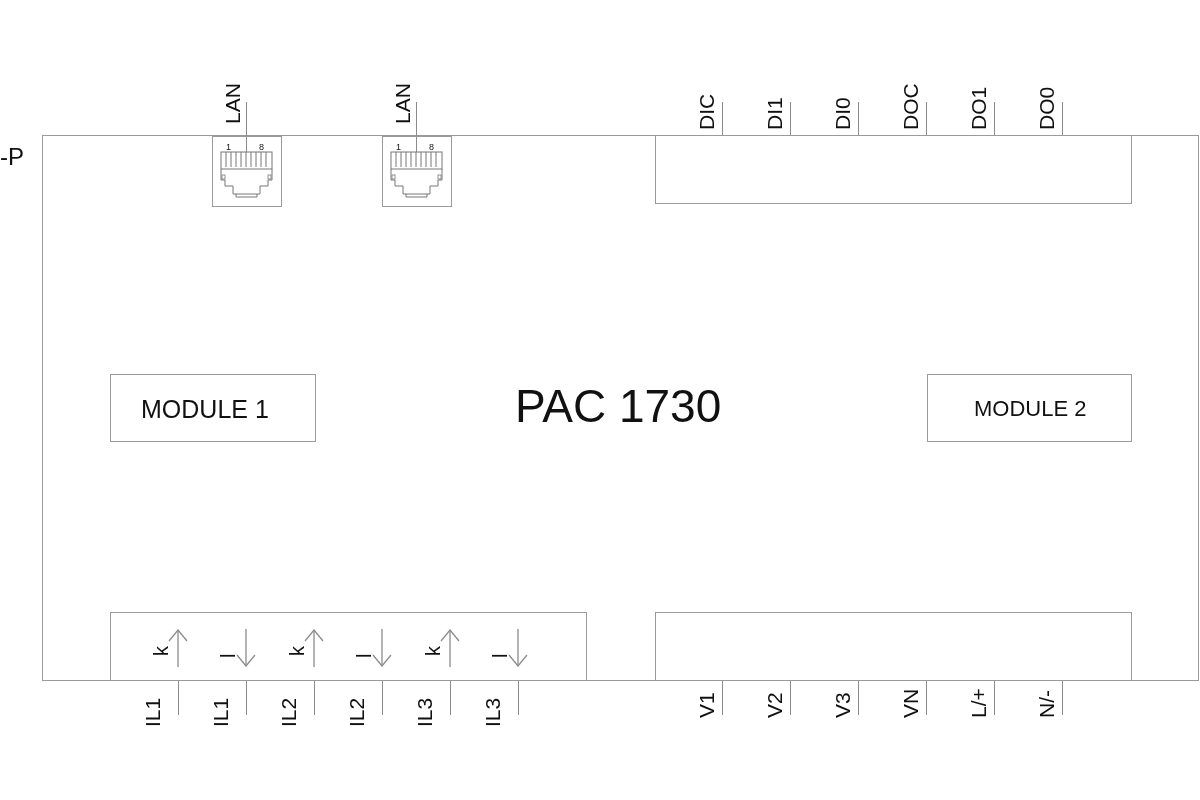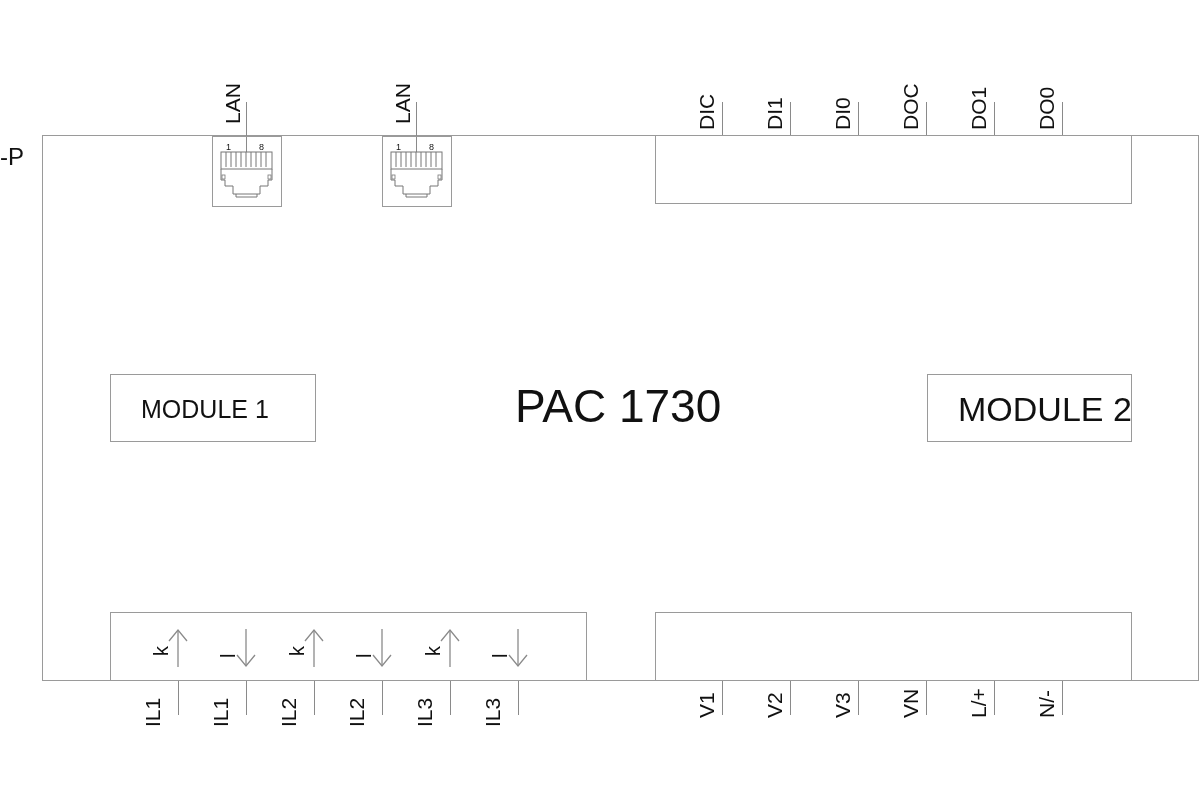--- a/index.html
+++ b/index.html
@@ -23,21 +23,21 @@
 <div class="box" style="left:655px; top:135px; width:477px; height:69px;"></div>
 
 <div class="box" style="left:110px; top:612px; width:477px; height:69px;"></div>
 
 <div class="box" style="left:655px; top:612px; width:477px; height:69px;"></div>
 
 <div class="box" style="left:110px; top:374px; width:206px; height:68px;padding-left:28px;">
   <div class="lbl" style="left:30px; top:20px; font-size:25px; line-height:28px;">MODULE 1</div>
 </div>
 <div class="box" style="left:927px; top:374px; width:205px; height:68px;">
-  <div class="lbl" style="left:30px; top:20px; font-size:34px; line-height:28px;">MODULE 2</div>
+  <div class="lbl" style="left:46px; top:20px; font-size:22px; line-height:28px;">MODULE 2</div>
 </div>
 
 <div class="lbl" style="left:515px; top:380px; font-size:46px; line-height:52px;">PAC 1730</div>
 
 <div class="abs" style="left:212px; top:60px; width:70px; height:147px;">
   <div class="rot" style="left:10px; top:64px; font-size:21px;">LAN</div>
   <div class="vline" style="left:34px; top:42px; height:50px;"></div>
   <div class="box" style="left:0; top:76px; width:70px; height:71px;"></div>
   <svg width="70" height="71" style="left:0; top:76px;" viewBox="0 0 70 71">
     <text x="14" y="14" font-size="9" font-family="Liberation Sans, sans-serif" fill="#111">1</text>

